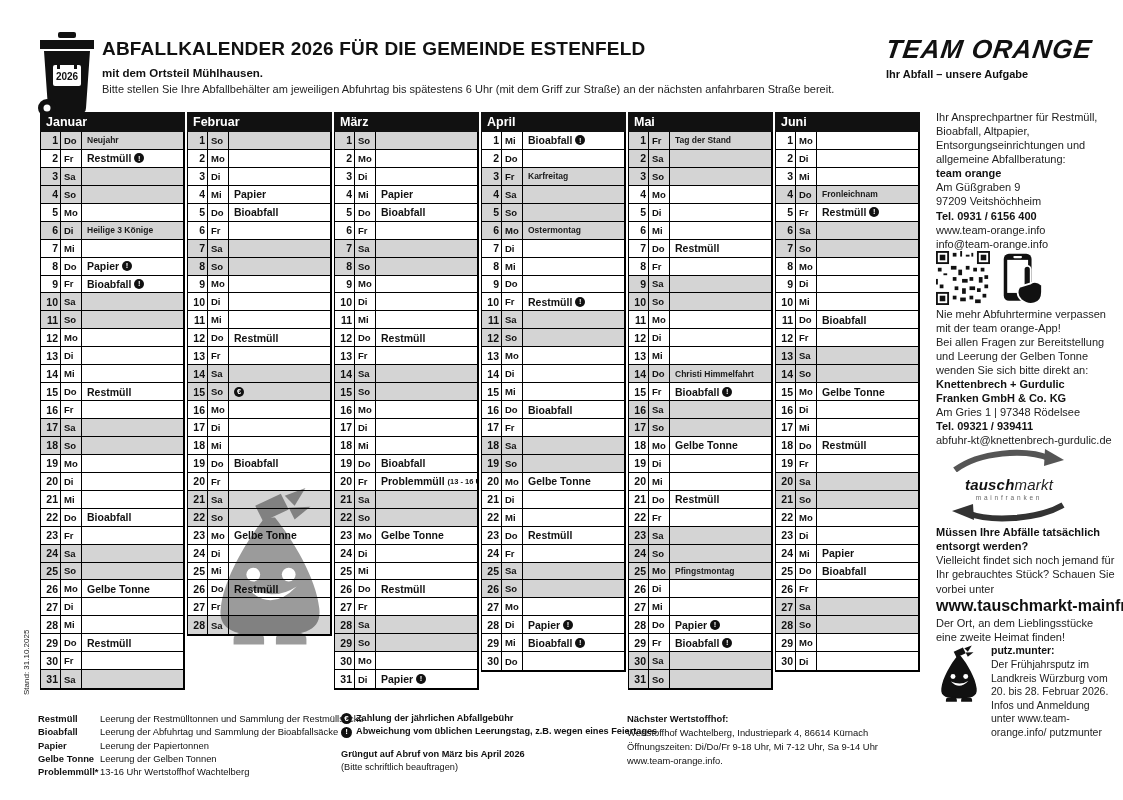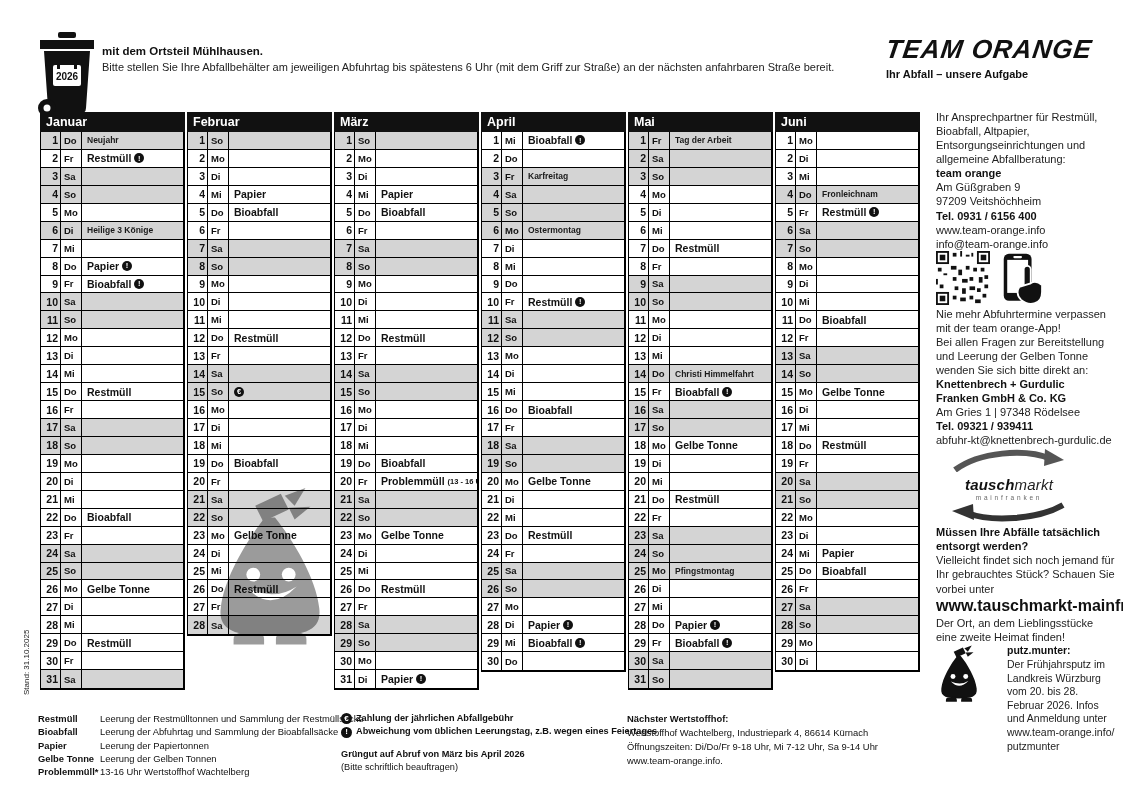--- a/index.html
+++ b/index.html
@@ -46,21 +46,21 @@
   .sidebar div{margin:0;}
   .apps{display:flex;gap:12px;margin-top:12px;align-items:flex-start;}
   .qr{width:54px;height:54px;}
   .phone{width:40px;height:56px;}
   .app-note{margin-top:12px;}
   .block{margin-top:14px;}
   .nowrap{white-space:nowrap;font-size:16px;}
   .tausch{margin-top:12px;width:130px;padding-left:8px;text-align:center;}
   .tausch-name{font-size:15px;letter-spacing:.2px;font-style:italic;}
   .tausch-sub{font-size:6.5px;letter-spacing:2.8px;color:#666;margin-top:1px;}
-  .putz{display:flex;gap:25px;margin-top:14px;}
+  .putz{display:flex;gap:9px;margin-top:14px;}
   .putz svg{flex:0 0 auto;}
   .putz-txt{font-size:10.5px;line-height:1.3;}
 
   
   .legend-table{position:absolute;left:38px;top:712px;font-size:9.4px;line-height:1.42;}
   .lrow{display:flex;}
   .term{width:62px;font-weight:bold;flex:0 0 auto;}
   .legend-mid{position:absolute;left:341px;top:712px;width:300px;font-size:9.2px;line-height:1.45;}
   .mline{display:flex;align-items:center;gap:4px;font-weight:bold;white-space:nowrap;}
   .mk2{display:inline-flex;flex:0 0 auto;width:11px;height:11px;border-radius:50%;background:#111;color:#fff;
@@ -81,20 +81,21 @@
   </g>
   <rect x="17" y="33" width="28" height="21" rx="2" fill="#fff"></rect>
   <rect x="21" y="29" width="3" height="8" fill="#111"></rect>
   <rect x="38" y="29" width="3" height="8" fill="#111"></rect>
   <text x="31" y="48" font-size="10" font-weight="bold" text-anchor="middle" fill="#111">2026</text>
   <circle cx="11" cy="76" r="9" fill="#111"></circle>
     <circle cx="11" cy="76" r="3.5" fill="#fff"></circle>
 </svg>
 
 <div class="header-text">
+  <div class="title">ABFALLKALENDER 2026 FÜR DIE GEMEINDE ESTENFELD</div>
   <div class="subtitle">mit dem Ortsteil Mühlhausen.</div>
   <div class="instructions">Bitte stellen Sie Ihre Abfallbehälter am jeweiligen Abfuhrtag bis spätestens 6 Uhr (mit dem Griff zur Straße) an der nächsten anfahrbaren Straße bereit.</div>
 </div>
 
 <div class="logo">
   <div class="logo-name">TEAM ORANGE</div>
   <div class="logo-tag">Ihr Abfall – unsere Aufgabe</div>
 </div>
 
 <div class="calendar">
@@ -793,21 +794,21 @@
         </div>
       </div>
     </div>
     <div class="month">
       <div class="month-header">Mai</div>
       <div class="month-body">
         <div class="day-row gray">
           <span class="num">1</span>
           <span class="wd">Fr</span>
           <span class="evt">
-            <span class="holiday">Tag der Arbeit</span>
+            <span class="holiday">Tag der Stand</span>
           </span>
         </div>
         <div class="day-row gray">
           <span class="num">2</span>
           <span class="wd">Sa</span>
           <span class="evt"></span>
         </div>
         <div class="day-row gray">
           <span class="num">3</span>
           <span class="wd">So</span>

